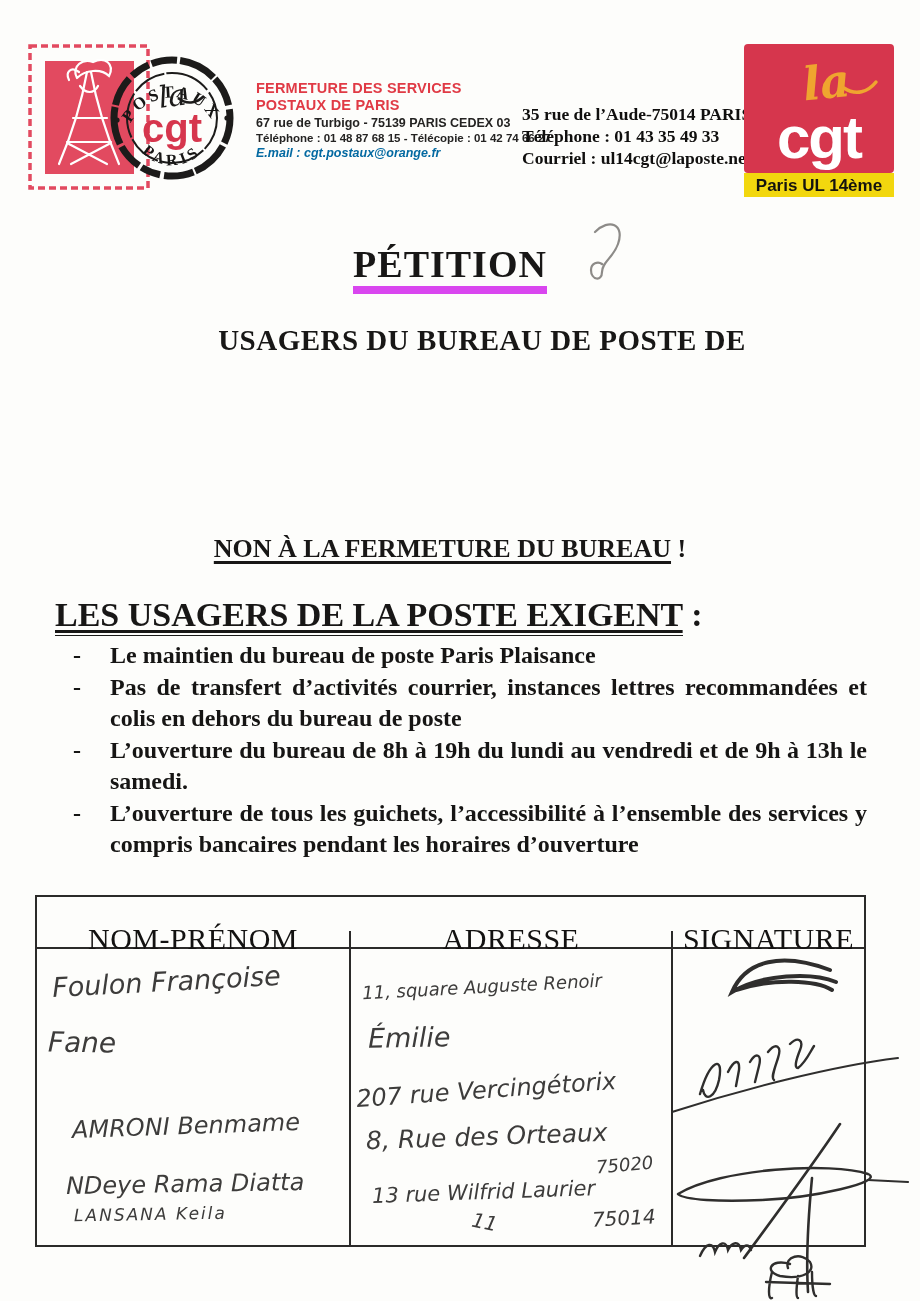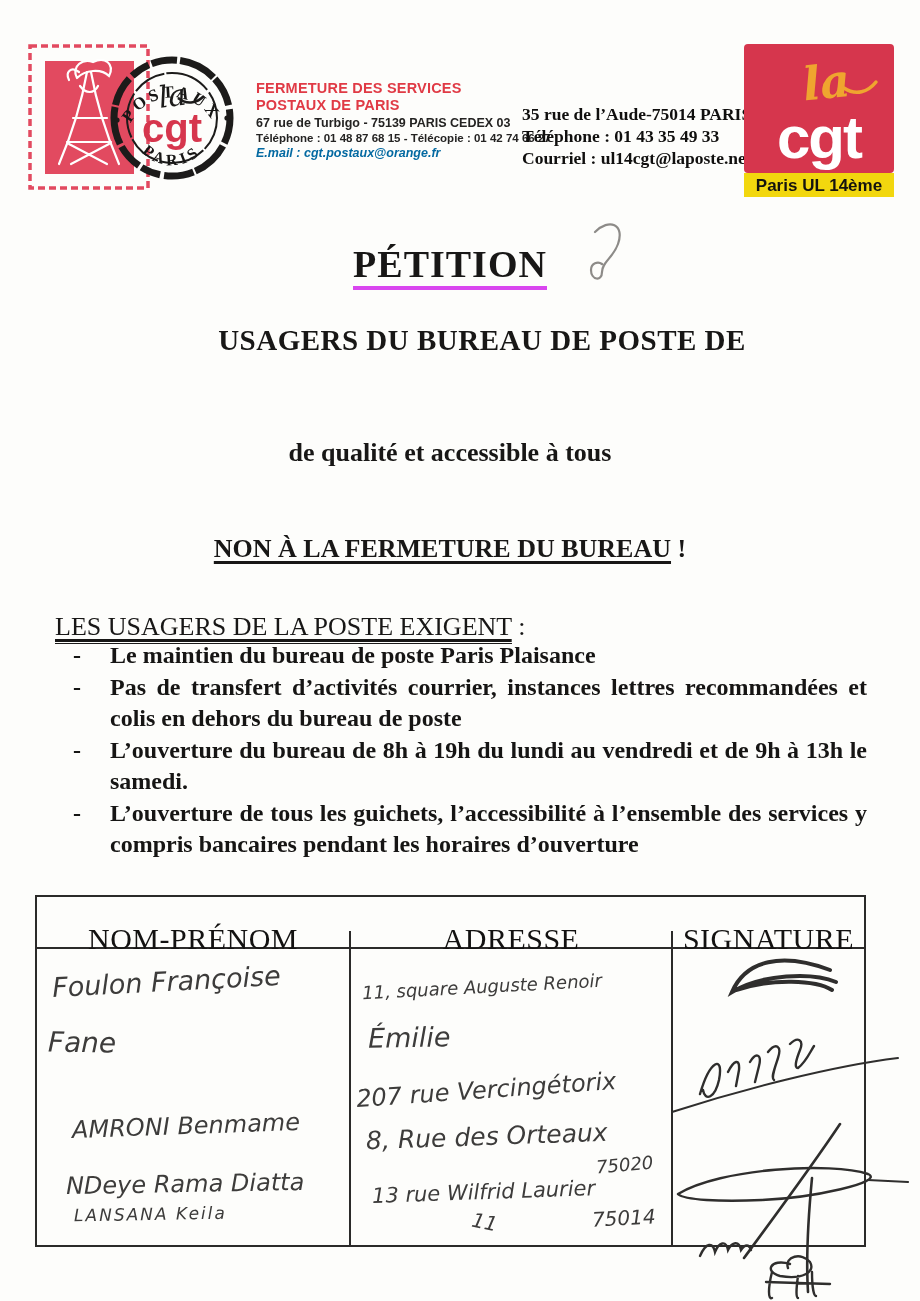--- a/index.html
+++ b/index.html
@@ -13,28 +13,28 @@
   .org-name{color:#e03a45;font-weight:bold;font-size:14.5px;letter-spacing:.2px;}
   .org-addr{font-size:12.5px;font-weight:bold;color:#242322;margin-top:3px;}
   .org-phones{font-size:11.5px;font-weight:600;color:#242322;margin-top:1px;}
   .org-email{font-size:12.5px;font-weight:bold;font-style:italic;color:#0369a1;margin-top:1px;}
   .contact-block{position:absolute;left:522px;top:103px;font-weight:bold;font-size:17.5px;line-height:22px;color:#100f0e;}
   .cgt-logo{position:absolute;left:744px;top:44px;width:150px;height:153px;}
 
   
   .center-wrap{position:absolute;left:0;width:900px;text-align:center;}
   .title-line{top:242px;font-size:38px;font-weight:bold;letter-spacing:1px;}
-  .title-line span{border-bottom:4px solid #d946ef;padding-bottom:1px;}
+  .title-line span{border-bottom:8px solid #d946ef;padding-bottom:1px;}
   .pencil-squiggle{position:absolute;left:575px;top:216px;}
   .subject-line1{top:324px;font-size:29px;font-weight:bold;letter-spacing:.5px;padding-left:32px;}
   .subject-line2{top:360px;font-size:31px;font-weight:bold;font-style:italic;letter-spacing:1px;}
   .slogan{top:436px;font-size:26px;font-weight:bold;line-height:33px;}
   .protest-line{top:534px;font-size:26px;font-weight:bold;}
   .protest-line .u{text-decoration:underline;text-decoration-thickness:2.5px;text-underline-offset:4px;}
-  .demands-heading{position:absolute;left:55px;top:612px;font-size:26px;font-weight:normal;}
+  .demands-heading{position:absolute;left:55px;top:596px;font-size:34px;font-weight:bold;}
   .demands-heading .u{text-decoration:underline;text-decoration-thickness:2.5px;text-underline-offset:4px;
       border-bottom:1px solid #1b1a19;padding-bottom:2px;}
 
   
   .demands-list{position:absolute;left:55px;top:640px;width:812px;margin:0;padding:0;list-style:none;}
   .demands-list li{position:relative;padding-left:55px;font-size:24px;font-weight:bold;
       line-height:31.5px;text-align:justify;color:#161514;}
   .demands-list .dash{position:absolute;left:18px;font-weight:bold;}
 
   
@@ -131,21 +131,20 @@
   </div>
 
   <div class="center-wrap title-line"><span>PÉTITION</span></div>
   <svg class="pencil-squiggle" width="60" height="76" viewBox="0 0 60 76">
     <path d="M20,16 C34,2 50,8 43,28 C38,42 27,46 27,56 C27,66 16,64 16,54 C16,47 23,45 27,48" stroke="#8d8b88" stroke-width="2.2" fill="none" stroke-linecap="round"></path>
   </svg>
 
   <div class="center-wrap subject-line1">USAGERS DU BUREAU DE POSTE DE</div>
 
   <div class="center-wrap slogan">
-    <div>de qualité et accessible à tous</div>
   </div>
 
   <div class="center-wrap protest-line"><span class="u">NON À LA FERMETURE DU BUREAU</span><span> !</span></div>
 
   <div class="demands-heading"><span class="u">LES USAGERS DE LA POSTE EXIGENT</span><span> :</span></div>
 
   <ul class="demands-list">
     <li><span class="dash">-</span><span>Le maintien du bureau de poste Paris Plaisance</span></li>
     <li><span class="dash">-</span><span>Pas de transfert d’activités courrier, instances lettres recommandées et colis en dehors du bureau de poste</span></li>
     <li><span class="dash">-</span><span>L’ouverture du bureau de 8h à 19h du lundi au vendredi et de 9h à 13h le samedi.</span></li>

